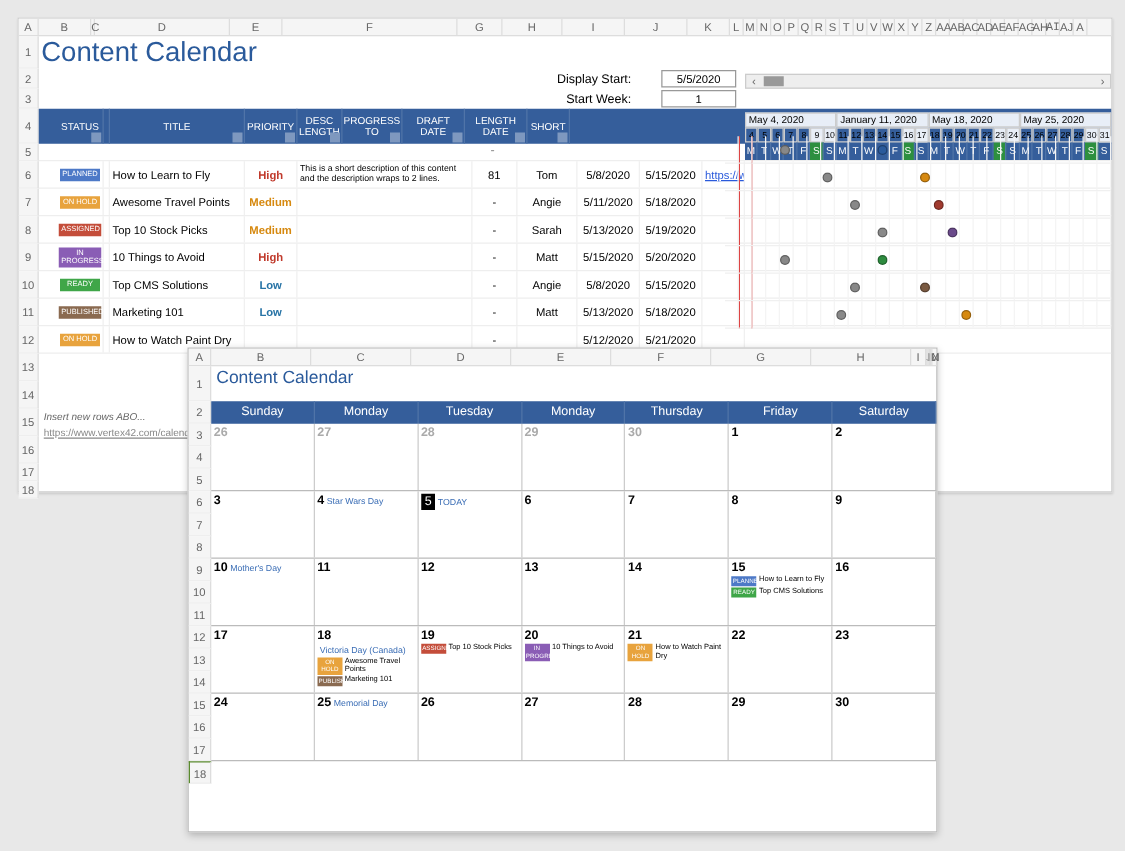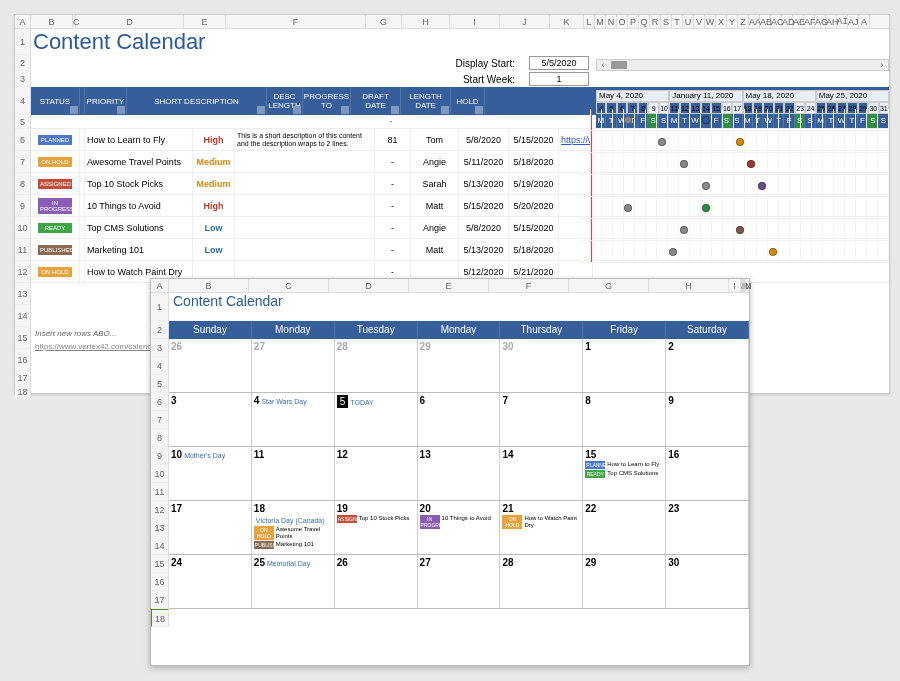--- a/index.html
+++ b/index.html
@@ -9,21 +9,21 @@
 .sheet1 { position: absolute; left: 14px; top: 14px; width: 876px; height: 380px; background: #fff; border: 1px solid #ccc; box-shadow: 0 1px 2px rgba(0,0,0,0.15); }
 .colhdr { display: flex; height: 14px; background: #f5f5f5; border-bottom: 1px solid #ddd; font-size: 9px; color: #666; }
 .colhdr div { border-right: 1px solid #ddd; text-align: center; line-height: 14px; }
 .rowhdr { position: absolute; left: 0; top: 14px; width: 16px; }
 .rowhdr div { height: 22px; border-bottom: 1px solid #eee; border-right: 1px solid #ddd; background: #f5f5f5; font-size: 9px; color: #666; text-align: center; line-height: 22px; }
 .body1 { position: absolute; left: 16px; top: 14px; right: 0; }
 
 .title-row { height: 26px; }
 .title { font-size: 22px; color: #2a5a9b; padding-left: 2px; font-weight: normal; }
 
-.ctrl-row { display: flex; align-items: center; height: 16px; justify-content: flex-end; padding-right: 300px; gap: 14px; font-size: 10px; }
+.ctrl-row { display: flex; align-items: center; height: 16px; justify-content: flex-end; padding-right: 300px; gap: 24px; font-size: 10px; }
 .ctrl-row input { width: 60px; height: 14px; border: 1px solid #999; font-size: 9px; text-align: center; }
 
 .header-row { display: flex; height: 28px; background: #355e9b; color: #fff; font-size: 8px; align-items: center; }
 .header-row .hc { border-right: 1px solid #5074a8; height: 100%; display: flex; align-items: center; justify-content: center; text-align: center; padding: 0 2px; position: relative; }
 .filter { position: absolute; right: 1px; bottom: 1px; width: 8px; height: 8px; background: #7e98bf; }
 
 .weekhdr { position: absolute; left: 565px; top: 42px; right: 0; display: flex; font-size: 8px; }
 .weekgrp { flex: 1; margin-top: 19px; }
 .wklabel { height: 12px; background: #e8eef7; border: 1px solid #ccc; padding-left: 2px; font-size: 8px; }
 .daycells { display: flex; height: 12px; }
@@ -53,21 +53,21 @@
 .prio-low { color: #2874a6; font-weight: bold; }
 
 .gantt-area { position: absolute; left: 565px; top: 80px; right: 0; }
 .gantt-row { height: 22px; position: relative; border-bottom: 1px solid #f0f0f0; }
 .gantt-grid { position: absolute; inset: 0; display: flex; }
 .gantt-grid div { flex: 1; border-right: 1px solid #f4f4f4; }
 .dot { position: absolute; width: 8px; height: 8px; border-radius: 50%; top: 7px; border: 1px solid rgba(0,0,0,0.3); }
 .today-line { position: absolute; top: 0; bottom: 0; width: 11px; border-left: 1px solid #d44; border-right: 1px solid #d44; }
 
 .foot-note { font-size: 8px; font-style: italic; color: #666; padding: 2px 4px; }
-.link-note { font-size: 8px; color: #888; text-decoration: underline; padding: 2px 4px; } .cw-b { width: 49px; } .cw-c { width: 3px; } .cw-d { width: 108px; }
+.link-note { font-size: 8px; color: #888; text-decoration: underline; padding: 2px 4px; } .cw-b { width: 37px; margin-left: 15px; } .cw-c { width: 3px; } .cw-d { width: 108px; }
 .cw-e { width: 42px; } .cw-f { width: 140px; } .cw-g { width: 36px; } .cw-h { width: 48px; }
 .cw-i { width: 50px; } .cw-j { width: 50px; } .cw-k { width: 34px; }
 
 
 .sheet2 { position: absolute; left: 150px; top: 278px; width: 600px; height: 388px; background: #fff; border: 1px solid #bbb; box-shadow: 0 2px 6px rgba(0,0,0,0.25); }
 .sheet2 .colhdr2 { display: flex; height: 14px; background: #f5f5f5; border-bottom: 1px solid #ddd; font-size: 9px; color: #666; }
 .sheet2 .colhdr2 div { border-right: 1px solid #ddd; text-align: center; line-height: 14px; }
 .sheet2 .rowhdr2 { position: absolute; left: 0; top: 14px; width: 18px; }
 .sheet2 .rowhdr2 div { border-bottom: 1px solid #eee; border-right: 1px solid #ddd; background: #f5f5f5; font-size: 9px; color: #666; text-align: center; }
 .sheet2 .body2 { position: absolute; left: 18px; top: 14px; right: 0; bottom: 0; }
@@ -266,46 +266,46 @@
           </div>
         </div>
       </div>
 
     <div class="header-row">
       <div class="hc cw-b">
           <span>STATUS</span>
           <div class="filter"></div>
         </div>
       <div class="hc cw-c"></div>
+      <div class="hc cw-d">
+          <span>TITLE</span>
+          <div class="filter"></div>
+        </div>
       <div class="hc cw-e">
           <span>PRIORITY</span>
           <div class="filter"></div>
         </div>
-      <div class="hc cw-f">
-          <span>SHORT DESCRIPTION</span>
-          <div class="filter"></div>
-        </div>
       <div class="hc cw-g">
           <span>DESC LENGTH</span>
           <div class="filter"></div>
         </div>
       <div class="hc cw-h">
           <span>PROGRESS TO</span>
           <div class="filter"></div>
         </div>
       <div class="hc cw-i">
           <span>DRAFT DATE</span>
           <div class="filter"></div>
         </div>
       <div class="hc cw-j">
           <span>LENGTH DATE</span>
           <div class="filter"></div>
         </div>
       <div class="hc cw-k">
-          <span>HOLD</span>
+          <span>SHORT</span>
           <div class="filter"></div>
         </div>
     </div>
 
     <div style="height:14px;border-bottom:1px solid #eee;display:flex;">
         <div class="c cw-b"></div>
         <div class="c cw-c"></div>
         <div class="c cw-d"></div>
         <div class="c cw-e"></div>
         <div class="c cw-f"></div>

